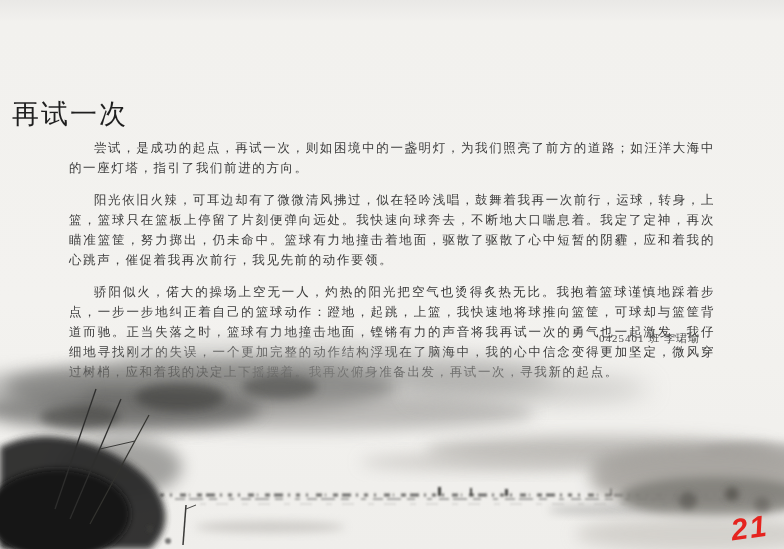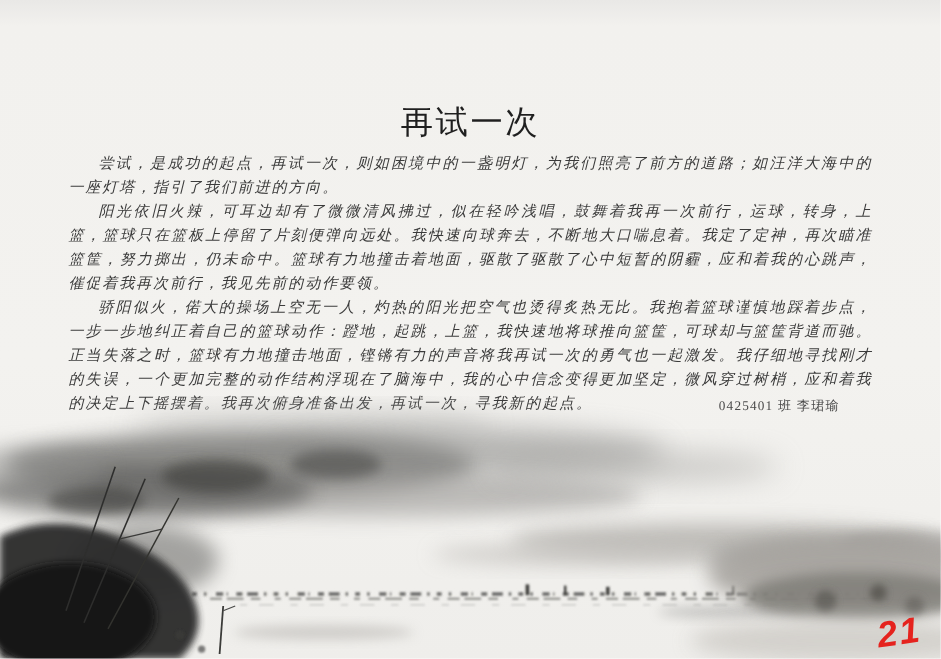--- a/index.html
+++ b/index.html
@@ -4,39 +4,39 @@
 <style>
   html,body{margin:0;padding:0;}
   .page{
     position:relative;
     width:784px;height:549px;
     overflow:hidden;
     background:linear-gradient(180deg,#e9e8e6 0%,#f2f1ee 4%,#f3f2ef 55%,#efeeeb 100%);
     font-family:"Liberation Serif", serif;
   }
   .title{
-    margin:0;
+    margin:12px;
     padding-top:84px;
-    text-align:center;
+    text-align:left;
     font-size:27px;
     font-weight:400;
     letter-spacing:2px;
     color:#1f1f1f;
     font-family:"Liberation Sans", sans-serif;
   }
   .body-text{
     position:absolute;
     left:57px;right:57px;top:126px;
     font-size:12.5px;
     line-height:20px;
     letter-spacing:1.6px;
     color:#3b3b3b;
     text-align:justify;
   }
-  .body-text p{margin:0;text-indent:2em;font-style:italic;}
+  .body-text p{margin:12px;text-indent:2em;}
   .byline{
     position:absolute;
     right:84px;top:331px;
     font-size:11px;
     letter-spacing:1px;
     color:#4a4a4a;
   }
   .painting{
     position:absolute;
     left:0;bottom:0;

